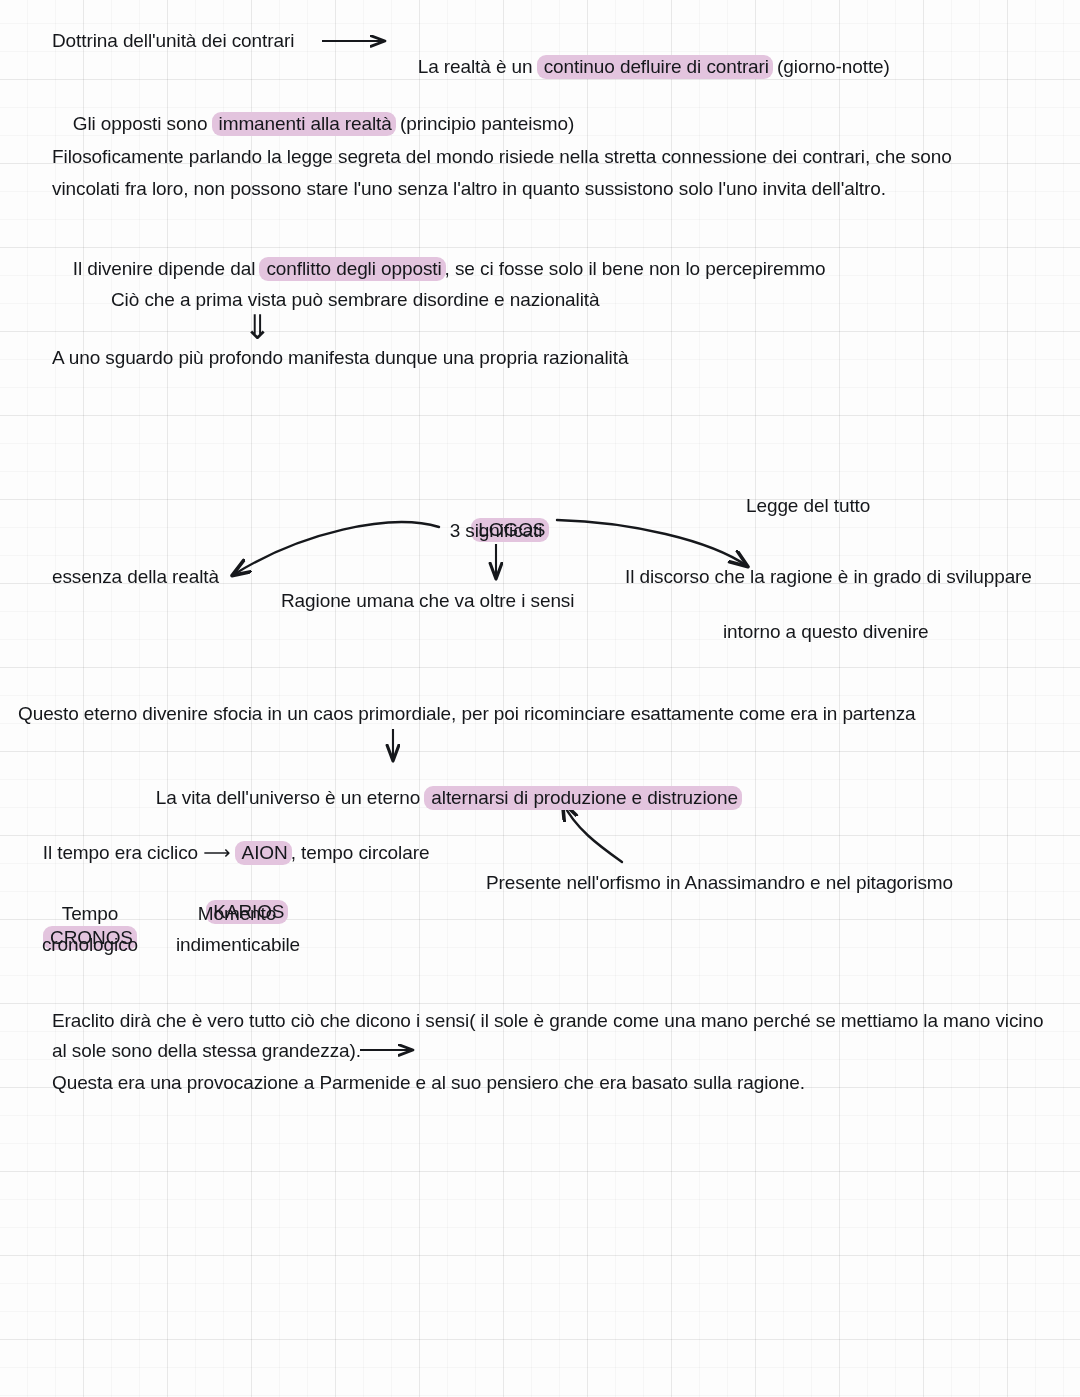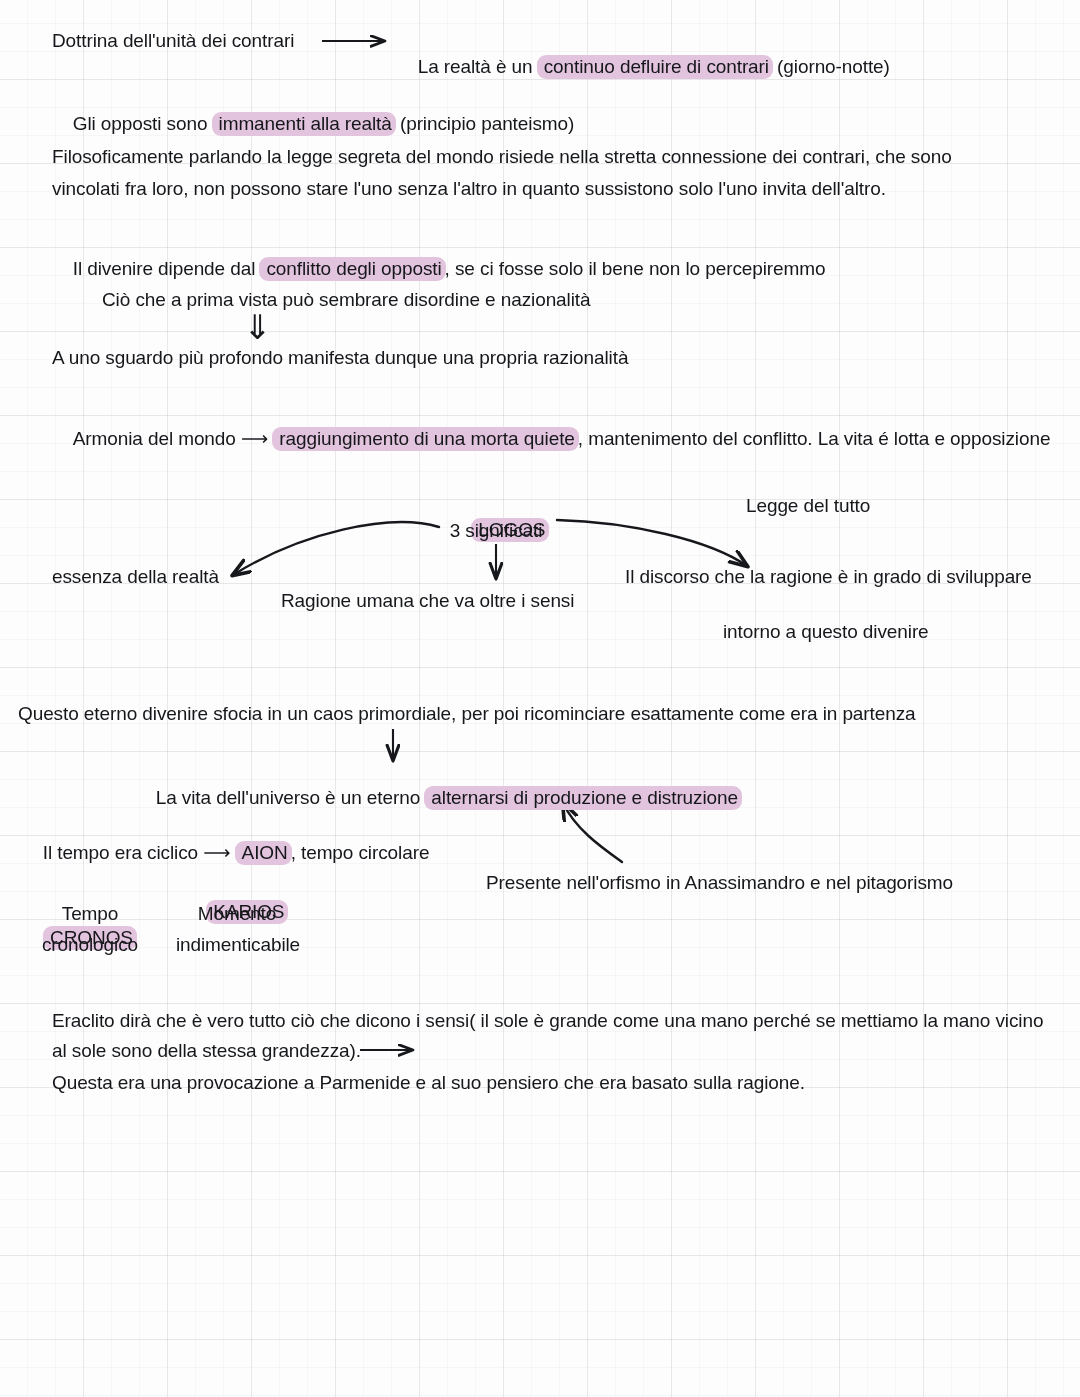--- a/index.html
+++ b/index.html
@@ -95,27 +95,24 @@
     <span>Gli opposti sono </span><span class="hl">immanenti alla realtà</span><span> (principio panteismo)</span>
   </div>
 
   <div class="tx" style="left:52px; top:144px;">Filosoficamente parlando la legge segreta del mondo risiede nella stretta connessione dei contrari, che sono</div>
   <div class="tx" style="left:52px; top:176px;">vincolati fra loro, non possono stare l'uno senza l'altro in quanto sussistono solo l'uno invita dell'altro.</div>
 
   <div class="tx" style="left:52px; top:230px;">
     <span>Il divenire dipende dal </span><span class="hl">conflitto degli opposti</span><span>, se ci fosse solo il bene non lo percepiremmo</span>
   </div>
 
-  <div class="tx" style="left:70px; top:287px;padding-left:32px;">Ciò che a prima vista può sembrare disordine e nazionalità</div>
+  <div class="tx" style="left:79px; top:287px;padding-left:32px;">Ciò che a prima vista può sembrare disordine e nazionalità</div>
 
   <div class="tx" style="left:52px; top:345px;">A uno sguardo più profondo manifesta dunque una propria razionalità</div>
 
-  <div class="tx" style="left:52px; top:400px;">
-    <span>Armonia del mondo ⟶ </span><span class="hl">raggiungimento di una morta quiete</span><span>, mantenimento del conflitto. La vita é lotta e opposizione</span>
-  </div>
 
   <div class="tx ctr" style="left:440px; top:491px; width:120px;">
     <span class="hl">LOGOS</span>
   </div>
   <div class="tx ctr" style="left:436px; top:518px; width:120px;">3 significati</div>
 
   <div class="tx" style="left:746px; top:493px;">Legge del tutto</div>
 
   <div class="tx" style="left:52px; top:564px;">essenza della realtà</div>
 

